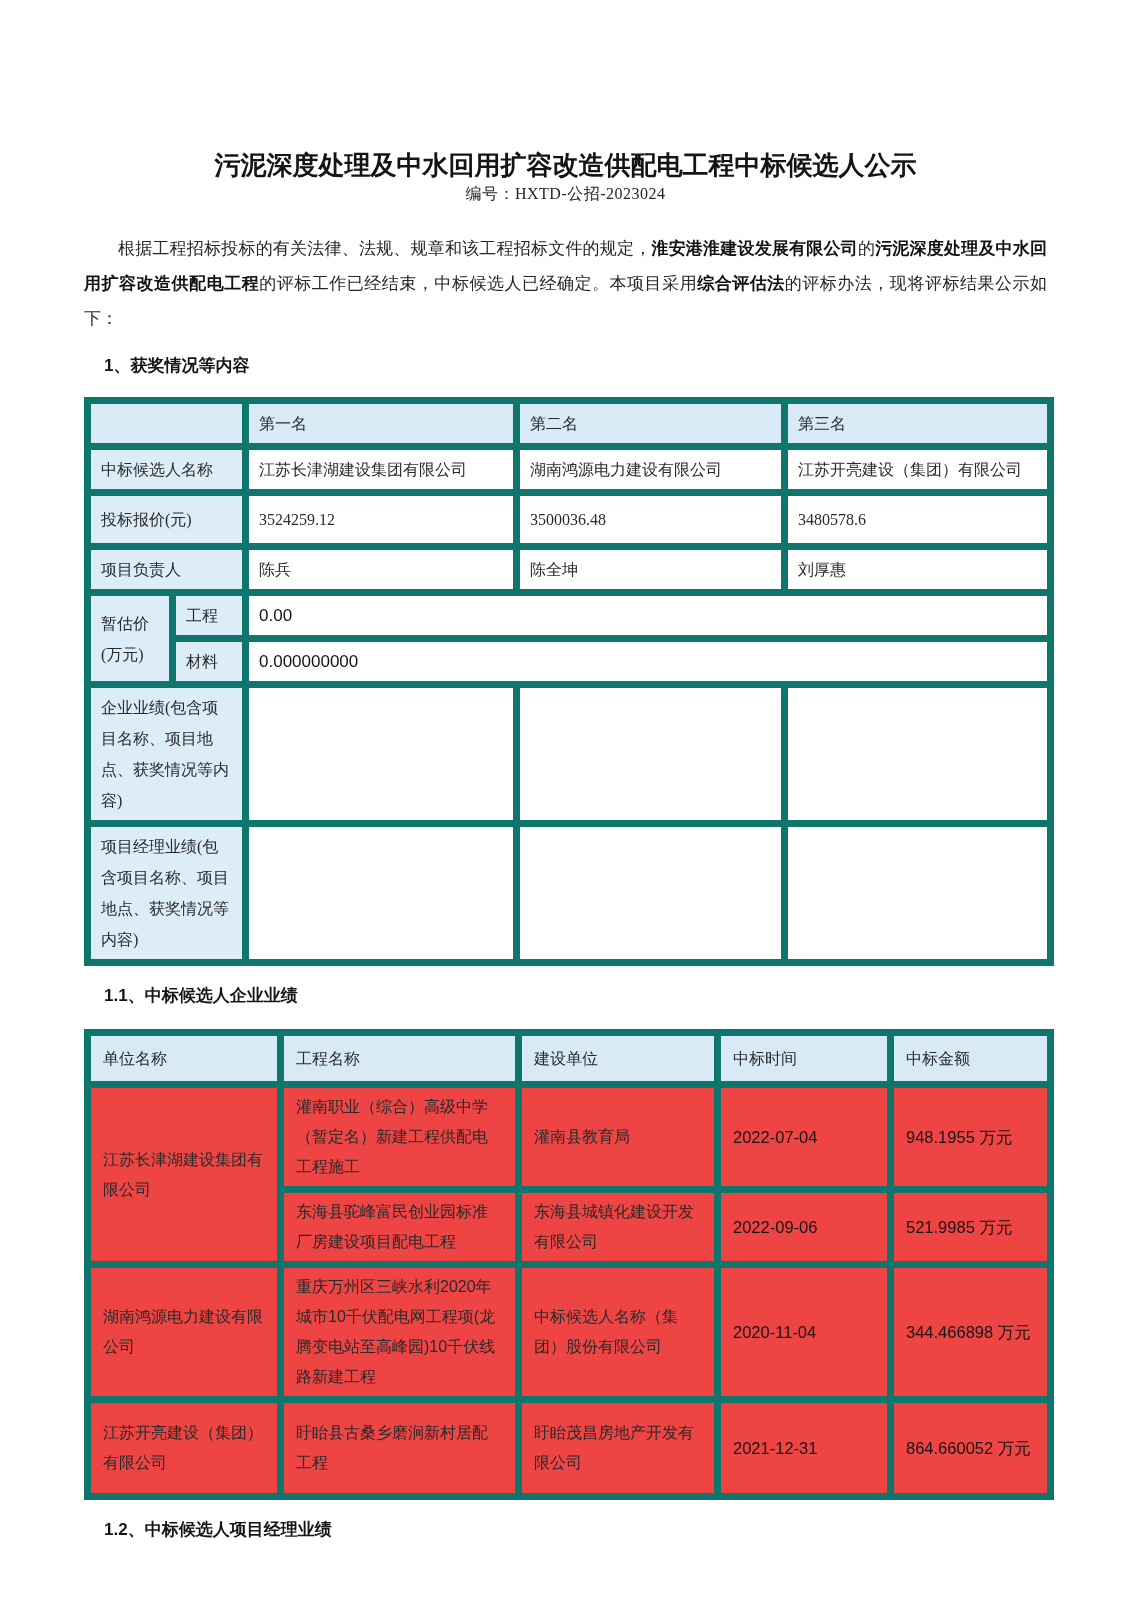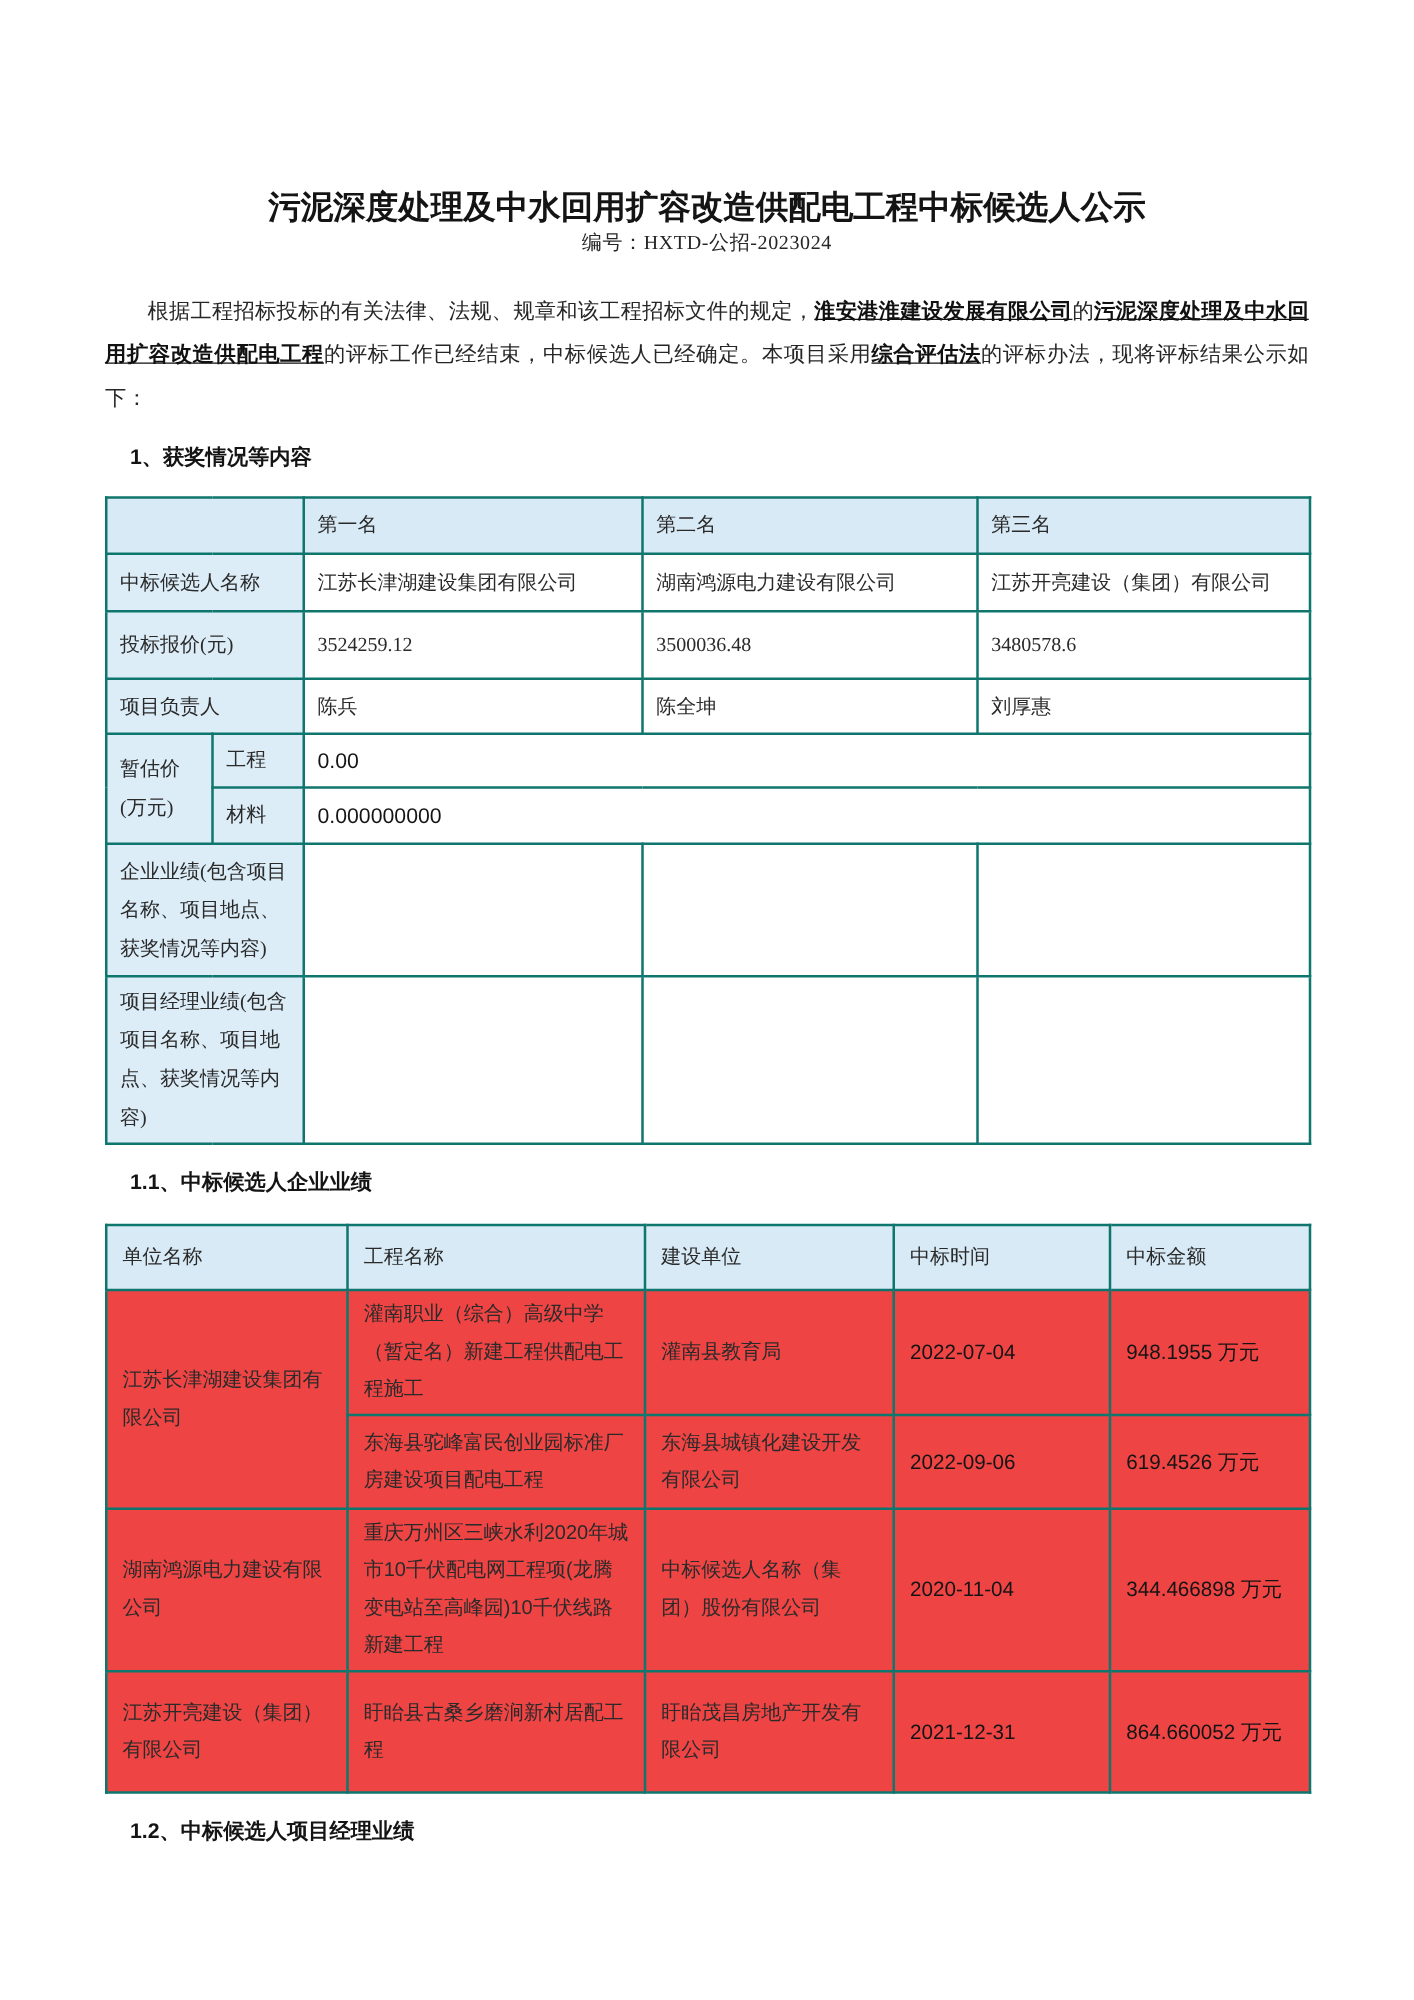--- a/index.html
+++ b/index.html
@@ -30,34 +30,34 @@
     letter-spacing:0.5px;
   }
   .intro {
     margin-top:26px;
     font-size:17px;
     line-height:35px;
     text-align:justify;
     text-indent:34px;
     color:#262626;
   }
-  .intro .bu { font-weight:bold; text-decoration:underline; color:#111; }
+  .intro .bu { font-weight:bold; color:#111; }
 
   .sec-heading {
     margin:18px 0 0 20px;
     font-family:"Liberation Sans", sans-serif;
     font-size:17px;
     font-weight:bold;
     color:#141414;
   }
   .sec-heading .sec-num { font-family:"Liberation Sans", sans-serif; }
 
   table { border-collapse:collapse; table-layout:fixed; width:963px; }
   td {
-    border:2px solid #0f766e;
+    border:7px solid #0f766e;
     padding:4px 10px;
     font-size:16px;
     line-height:31px;
     vertical-align:middle;
     word-break:break-all;
     color:#2a2a2a;
   }
   .hdr  { background:#d8eaf6; }
   .lbl  { background:#dcedf8; }
 
@@ -178,21 +178,21 @@
           <td class="body" rowspan="2">江苏长津湖建设集团有限公司</td>
           <td class="body">灌南职业（综合）高级中学（暂定名）新建工程供配电工程施工</td>
           <td class="body">灌南县教育局</td>
           <td class="body num">2022-07-04</td>
           <td class="body num">948.1955 万元</td>
         </tr>
         <tr class="rh75">
           <td class="body">东海县驼峰富民创业园标准厂房建设项目配电工程</td>
           <td class="body">东海县城镇化建设开发有限公司</td>
           <td class="body num">2022-09-06</td>
-          <td class="body num">619.4526 万元</td>
+          <td class="body num">521.9985 万元</td>
         </tr>
         <tr class="rh126">
           <td class="body">湖南鸿源电力建设有限公司</td>
           <td class="body">重庆万州区三峡水利2020年城市10千伏配电网工程项(龙腾变电站至高峰园)10千伏线路新建工程</td>
           <td class="body">中标候选人名称（集团）股份有限公司</td>
           <td class="body num">2020-11-04</td>
           <td class="body num">344.466898 万元</td>
         </tr>
         <tr class="rh97">
           <td class="body">江苏开亮建设（集团）有限公司</td>

